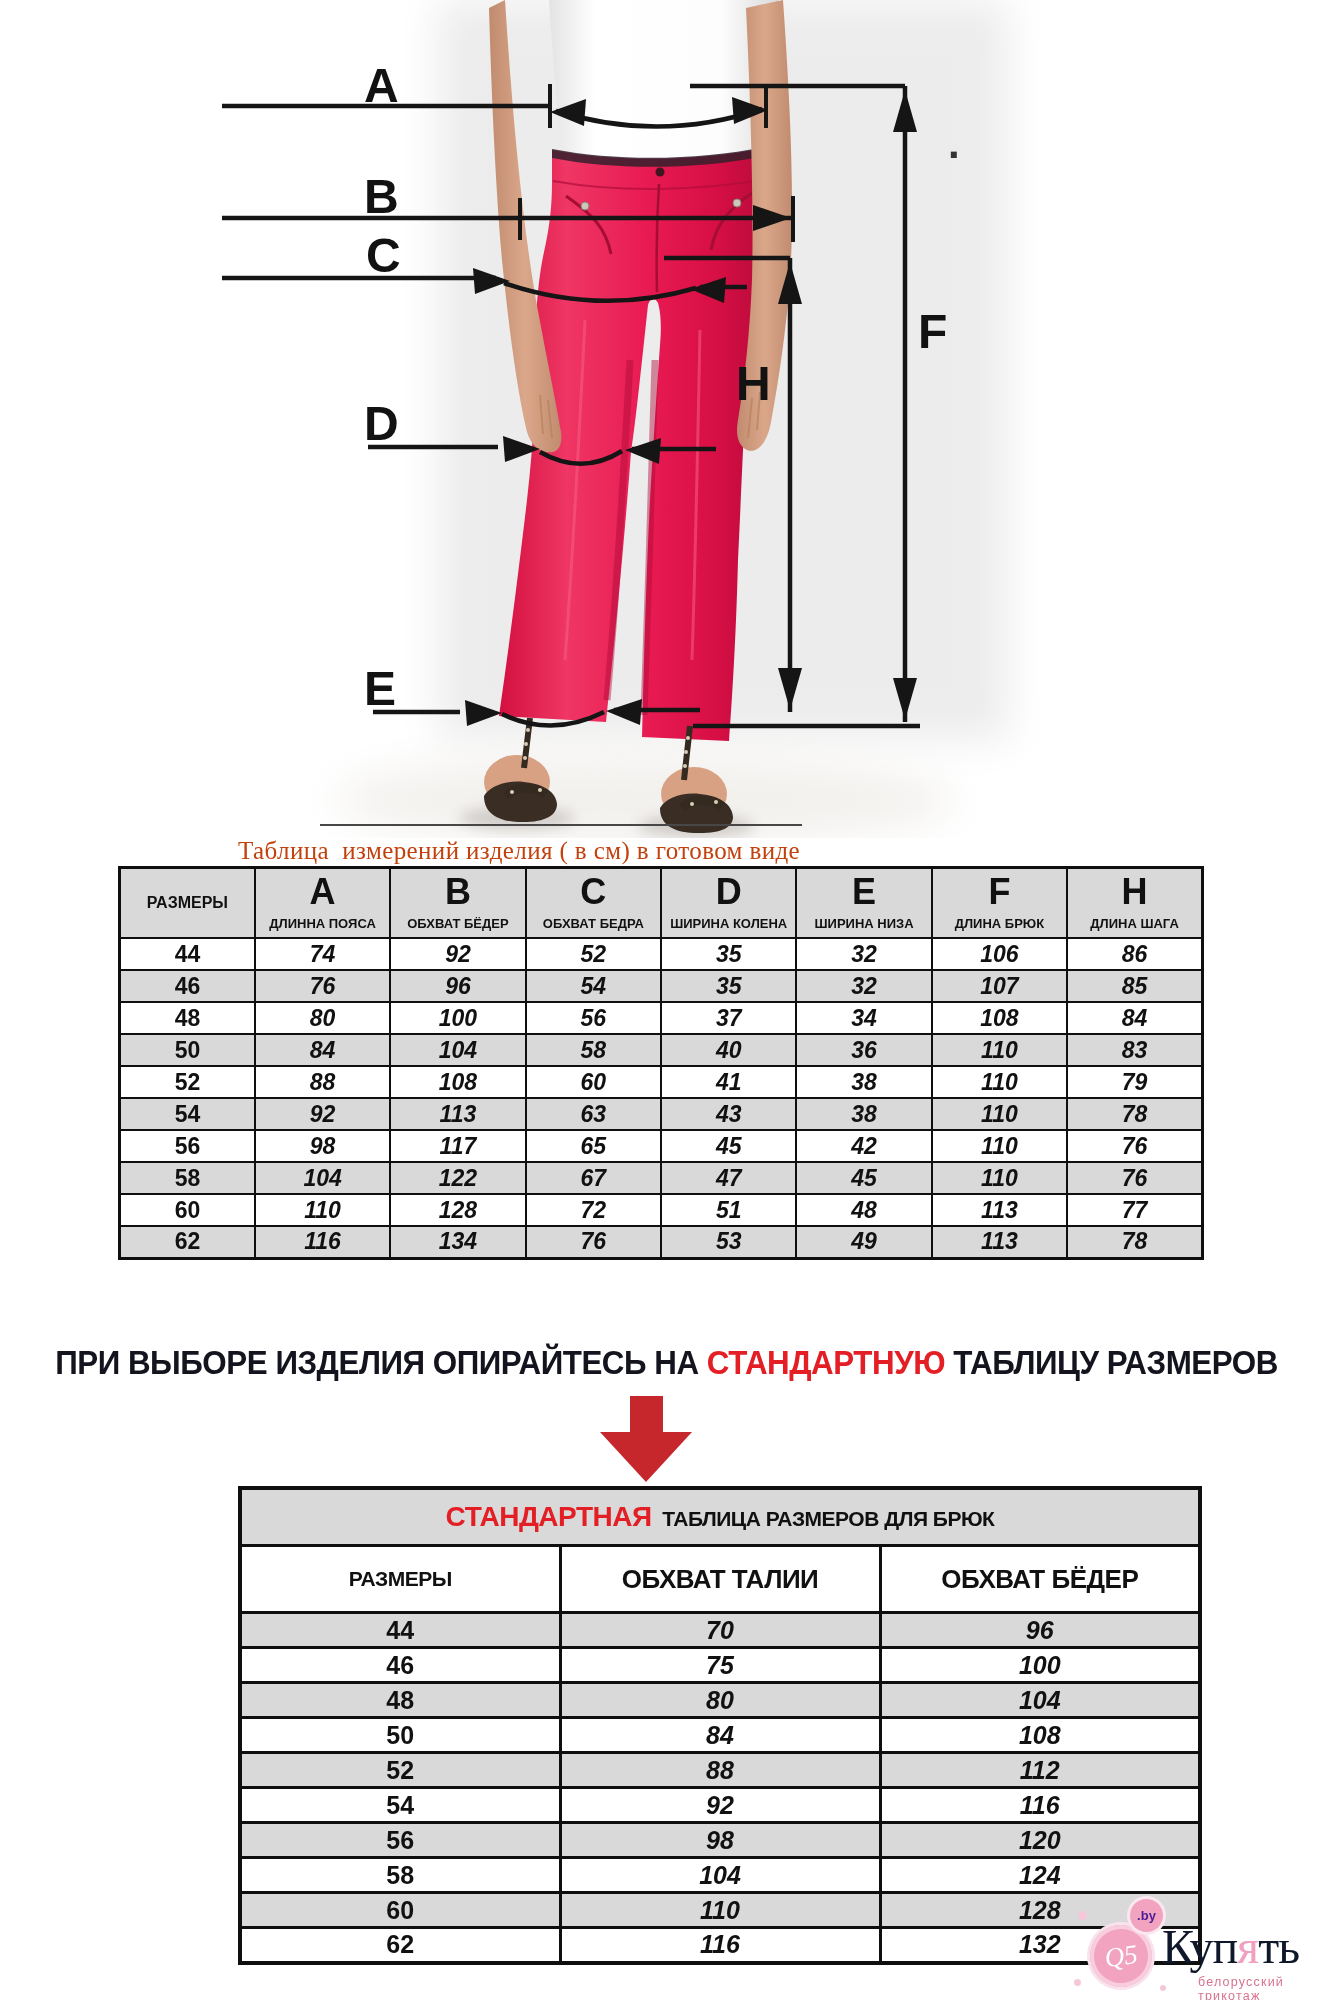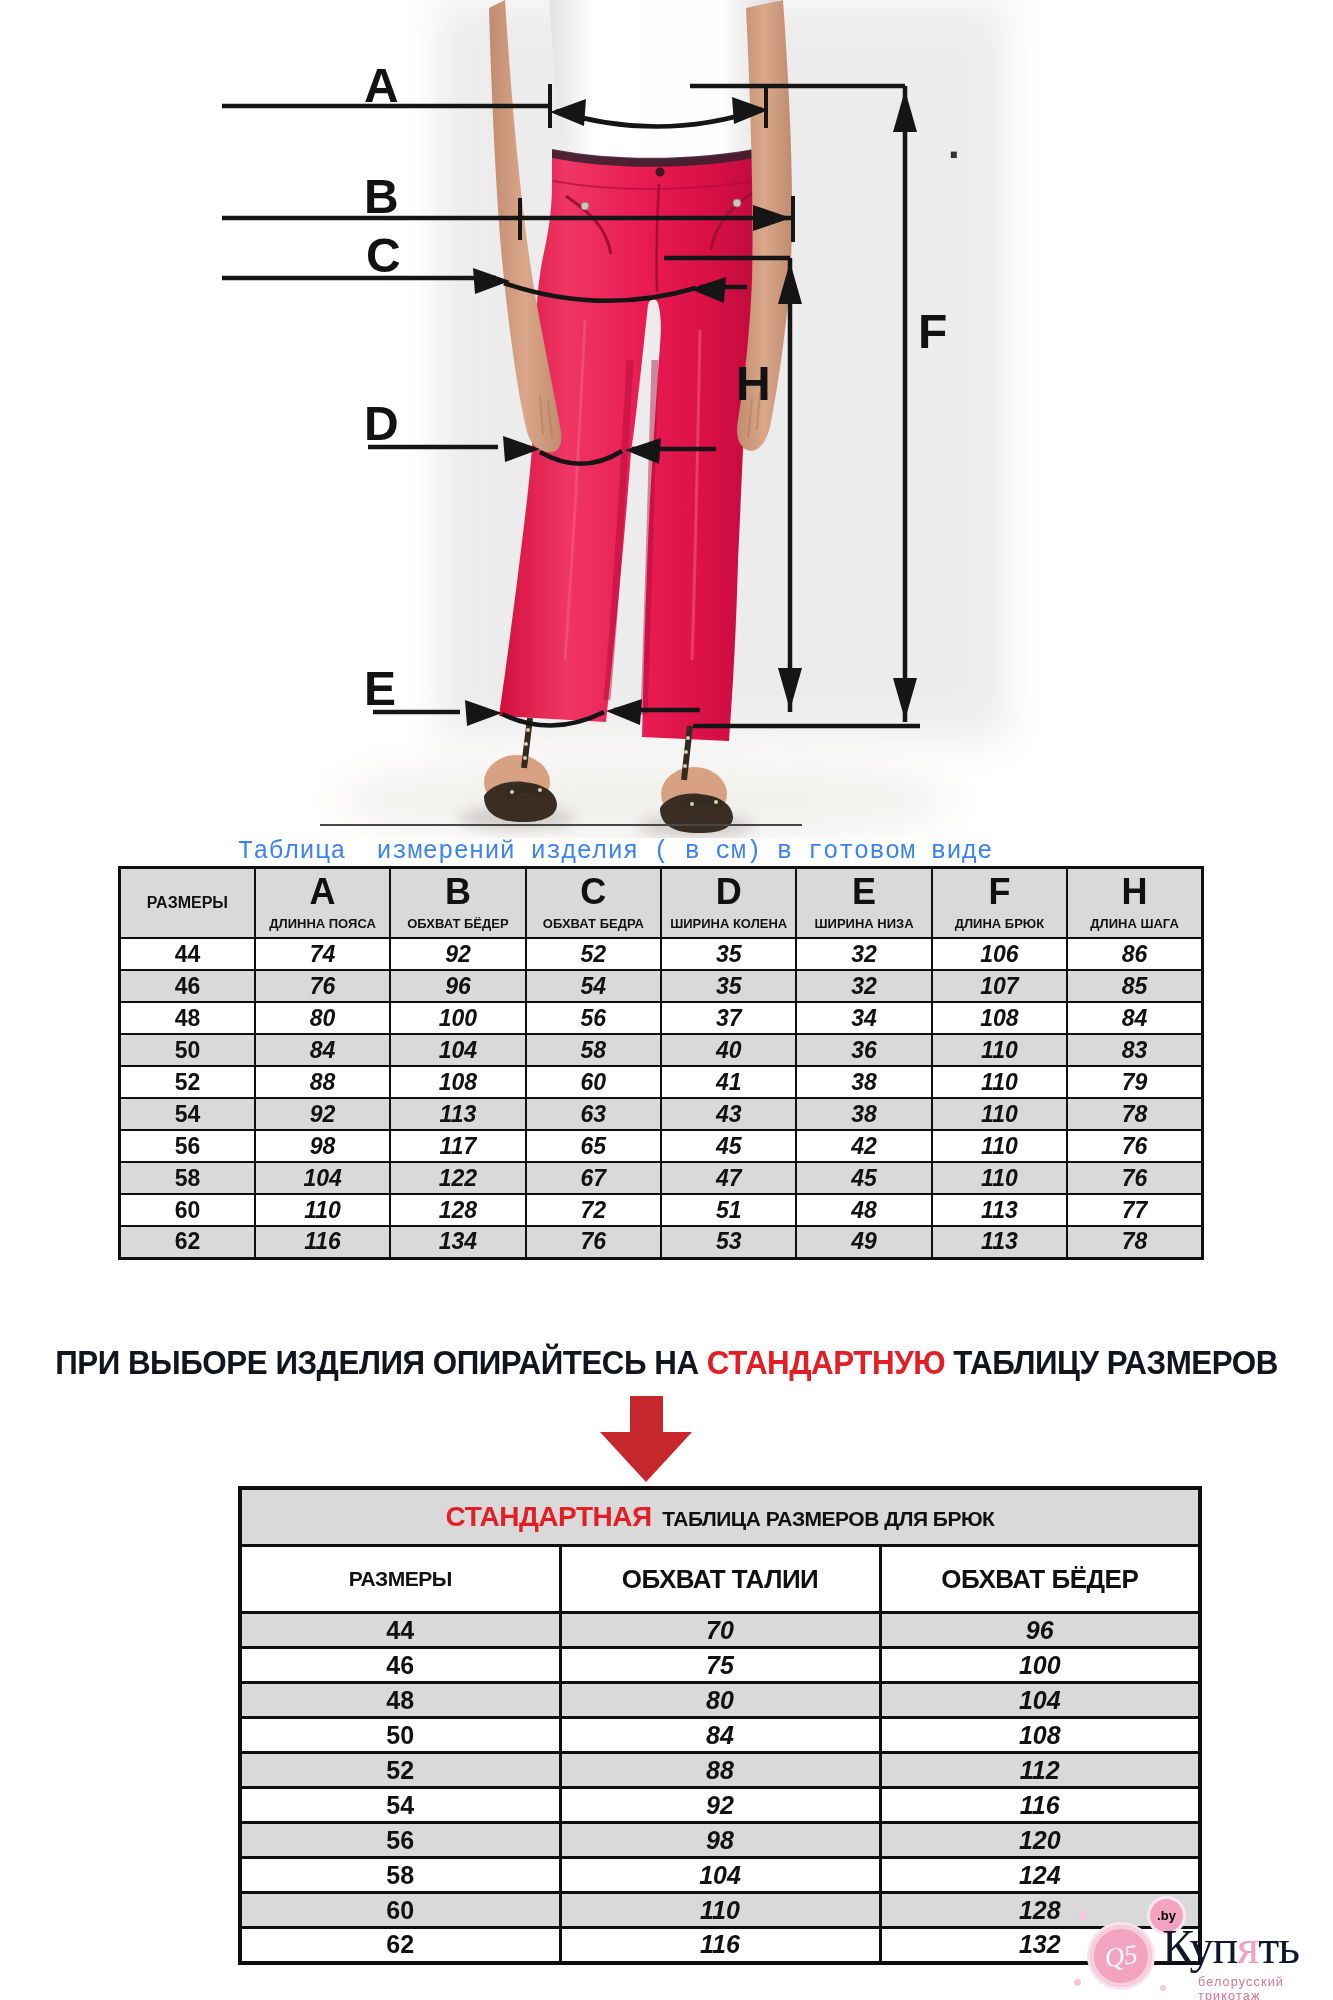--- a/index.html
+++ b/index.html
@@ -6,22 +6,22 @@
   .sheet{position:relative;width:1333px;height:2000px;background:#fff;overflow:hidden;
          font-family:"Liberation Sans",sans-serif;color:#111;}
 
   
   .diagram{position:absolute;left:0;top:0;width:1333px;height:838px;}
   .dlet{font-family:"Liberation Sans",sans-serif;font-weight:bold;font-size:48px;fill:#121212;}
   .ddot{font-family:"Liberation Sans",sans-serif;font-weight:bold;font-size:42px;fill:#333;}
 
   
   .t1-topline{position:absolute;left:320px;top:824px;width:482px;height:2px;background:#474747;}
-  .t1-title{position:absolute;left:238px;top:837px;font-family:Liberation Mono, monospace;
-            font-size:25px;color:#3b82f6;letter-spacing:.4px;white-space:pre;}
+  .t1-title{position:absolute;left:238px;top:837px;font-family:Liberation Serif, serif;
+            font-size:25px;color:#c2410c;letter-spacing:.4px;white-space:pre;}
   table.t1{position:absolute;left:118px;top:866px;width:1086px;border-collapse:collapse;
            table-layout:fixed;border:3px solid #0f0f0f;}
   table.t1 th,table.t1 td{border:2px solid #0f0f0f;text-align:center;vertical-align:middle;padding:0;}
   table.t1 thead th{background:#d9d9d9;height:68px;}
   table.t1 .big{font-size:36px;font-weight:bold;line-height:1;}
   table.t1 .sub{font-size:13px;font-weight:bold;line-height:1.12;margin-top:7px;}
   table.t1 .rsz{font-size:16px;font-weight:bold;}
   table.t1 tbody tr{height:32px;}
   table.t1 tbody tr:nth-child(even){background:#d9d9d9;}
   table.t1 tbody td{font-size:23px;font-weight:bold;font-style:italic;}
@@ -56,21 +56,21 @@
   .logo .dot1,.logo .dot2,.logo .dot3{position:absolute;border-radius:50%;background:#f5c8d9;}
   .logo .dot1{left:10px;top:18px;width:9px;height:9px;}
   .logo .dot2{left:6px;top:86px;width:7px;height:7px;}
   .logo .dot3{left:92px;top:92px;width:6px;height:6px;}
   .logo .q5{position:absolute;left:22px;top:32px;width:62px;height:62px;border-radius:50%;
             background:#f2a3c0;box-shadow:inset 0 0 0 4px #f8cddd,0 0 0 3px #f8e3ec;
             display:flex;align-items:center;justify-content:center;color:#fff;font-size:27px;
             font-style:italic;font-family:"Liberation Serif",serif;transform:rotate(-8deg);}
   .logo .by{position:absolute;left:62px;top:6px;width:33px;height:33px;border-radius:50%;
             background:#f2a3c0;box-shadow:0 0 0 3px #fbe7ef;display:flex;align-items:center;
-            justify-content:center;color:#000000;font-size:13px;font-weight:bold;margin-left:20px;}
+            justify-content:center;color:#4c1d95;font-size:13px;font-weight:bold;}
   .logo .lname{position:absolute;left:94px;top:30px;font-family:"Liberation Serif",serif;
                font-size:48px;line-height:1;letter-spacing:-1px;}
   .lp-gray{color:#0f172a;}
   .lp-pink{color:#f2a0bf;}
   .logo .tagline{position:absolute;left:130px;top:82px;font-size:12.5px;color:#d8728f;letter-spacing:1.2px;}
 </style>
 </head>
 <body>
 
 <div class="sheet">

